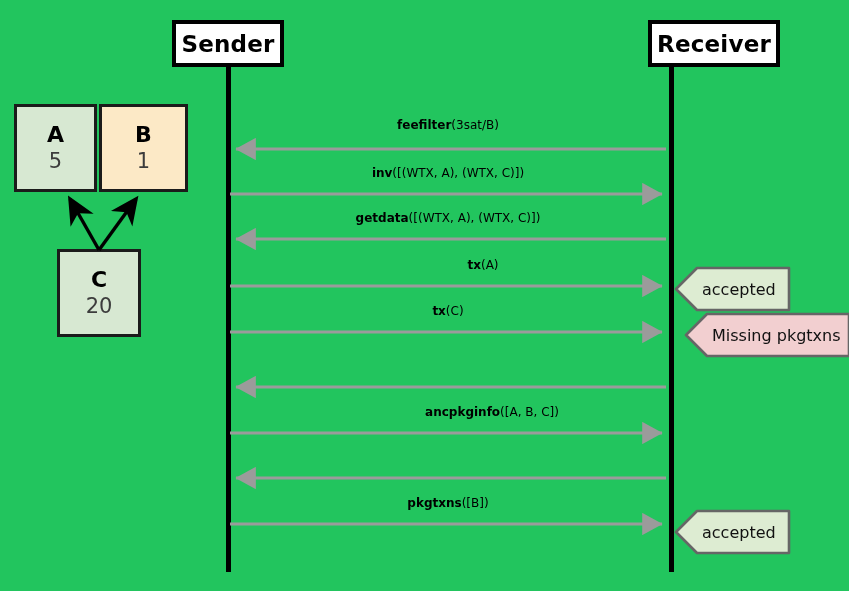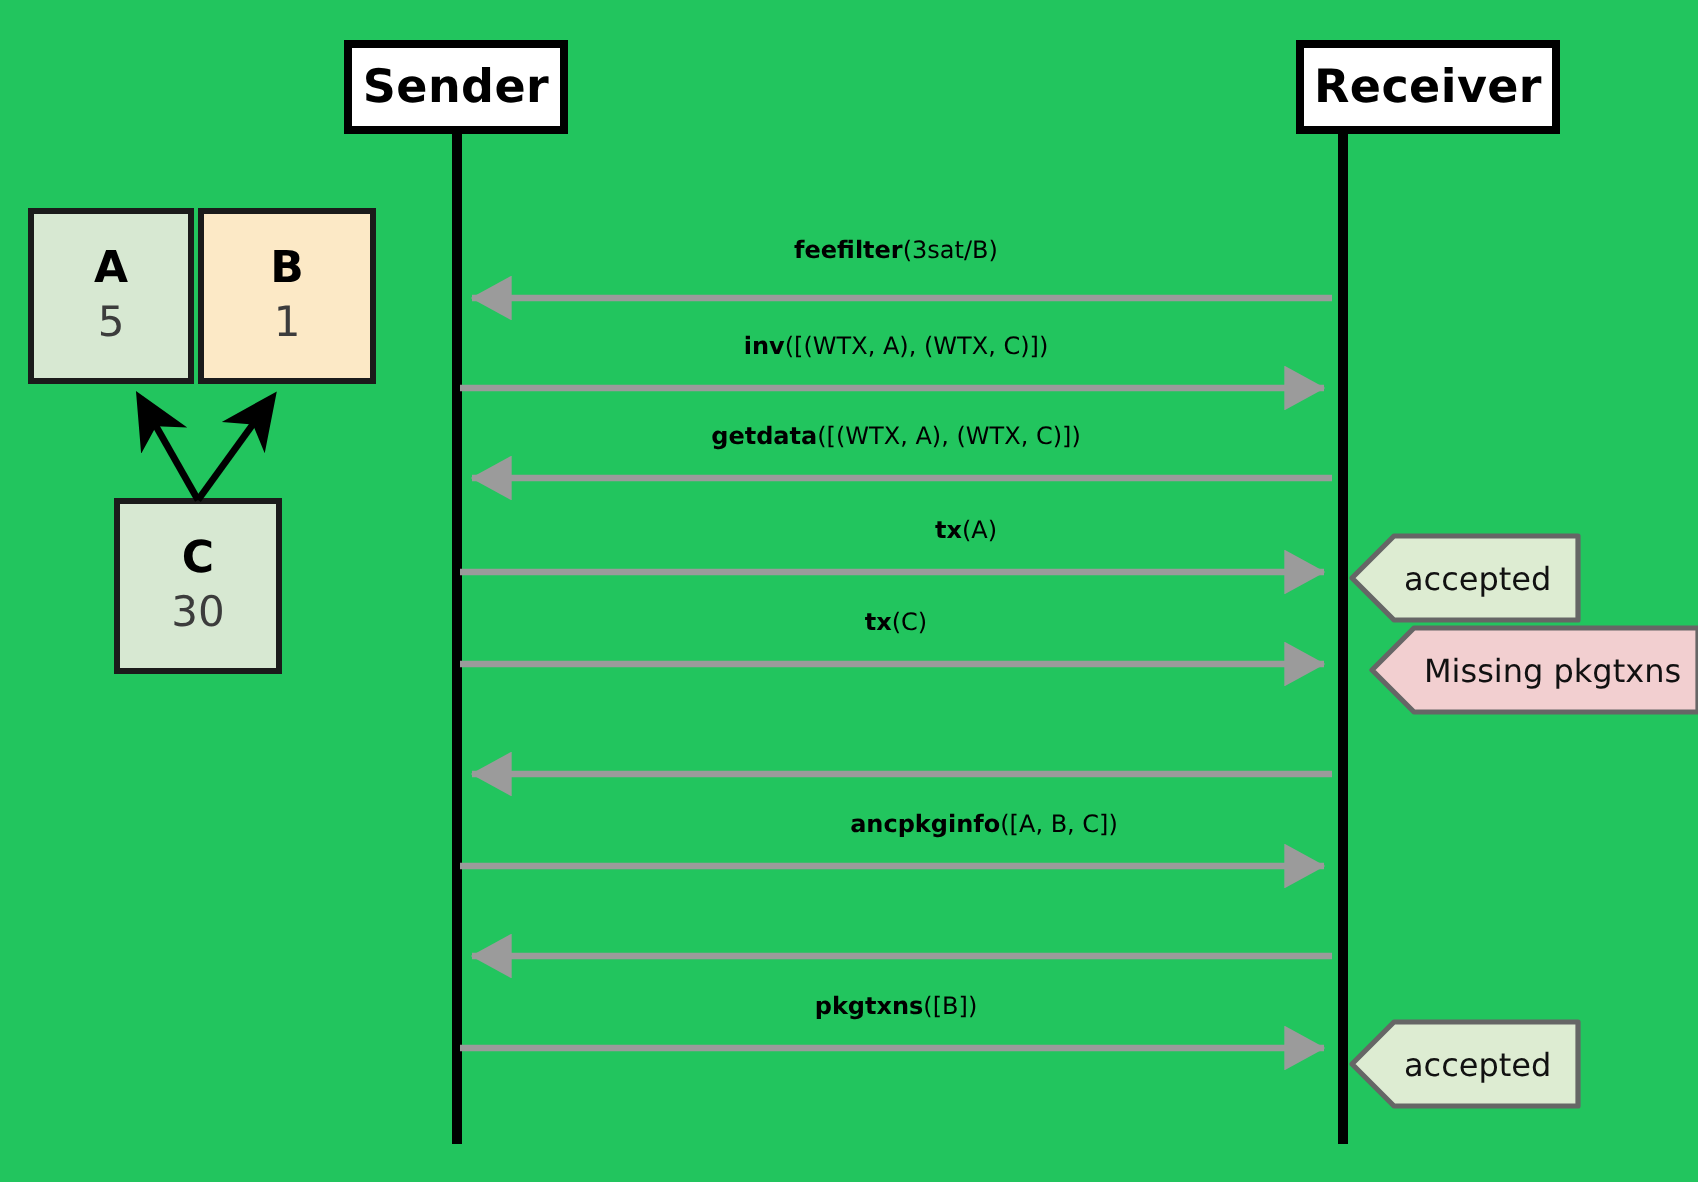--- a/index.html
+++ b/index.html
@@ -121,21 +121,21 @@
   <div class="tx-box" style="left:14px; top:104px; width:83px; height:88px; background:#d7e8d2;">
     <div class="tx-label">A</div>
     <div class="tx-value">5</div>
   </div>
   <div class="tx-box" style="left:99px; top:104px; width:89px; height:88px; background:#fce9c6;">
     <div class="tx-label">B</div>
     <div class="tx-value">1</div>
   </div>
   <div class="tx-box" style="left:57px; top:249px; width:84px; height:88px; background:#d7e8d2;">
     <div class="tx-label">C</div>
-    <div class="tx-value">30</div>
+    <div class="tx-value">20</div>
   </div>
 
   <svg class="overlay" viewBox="0 0 849 591" xmlns="http://www.w3.org/2000/svg">
     <defs>
       <marker id="blackhead" markerWidth="9" markerHeight="9" refX="7.2" refY="4.5" orient="auto" markerUnits="strokeWidth">
         <path d="M0,0.6 L8.4,4.5 L0,8.4 L2.4,4.5 Z" fill="#000000"></path>
       </marker>
       <marker id="greyhead-r" markerWidth="7" markerHeight="7" refX="6.2" refY="3.5" orient="auto" markerUnits="strokeWidth">
         <path d="M0,0 L6.4,3.5 L0,7 Z" fill="#9b9b9b"></path>
       </marker>

